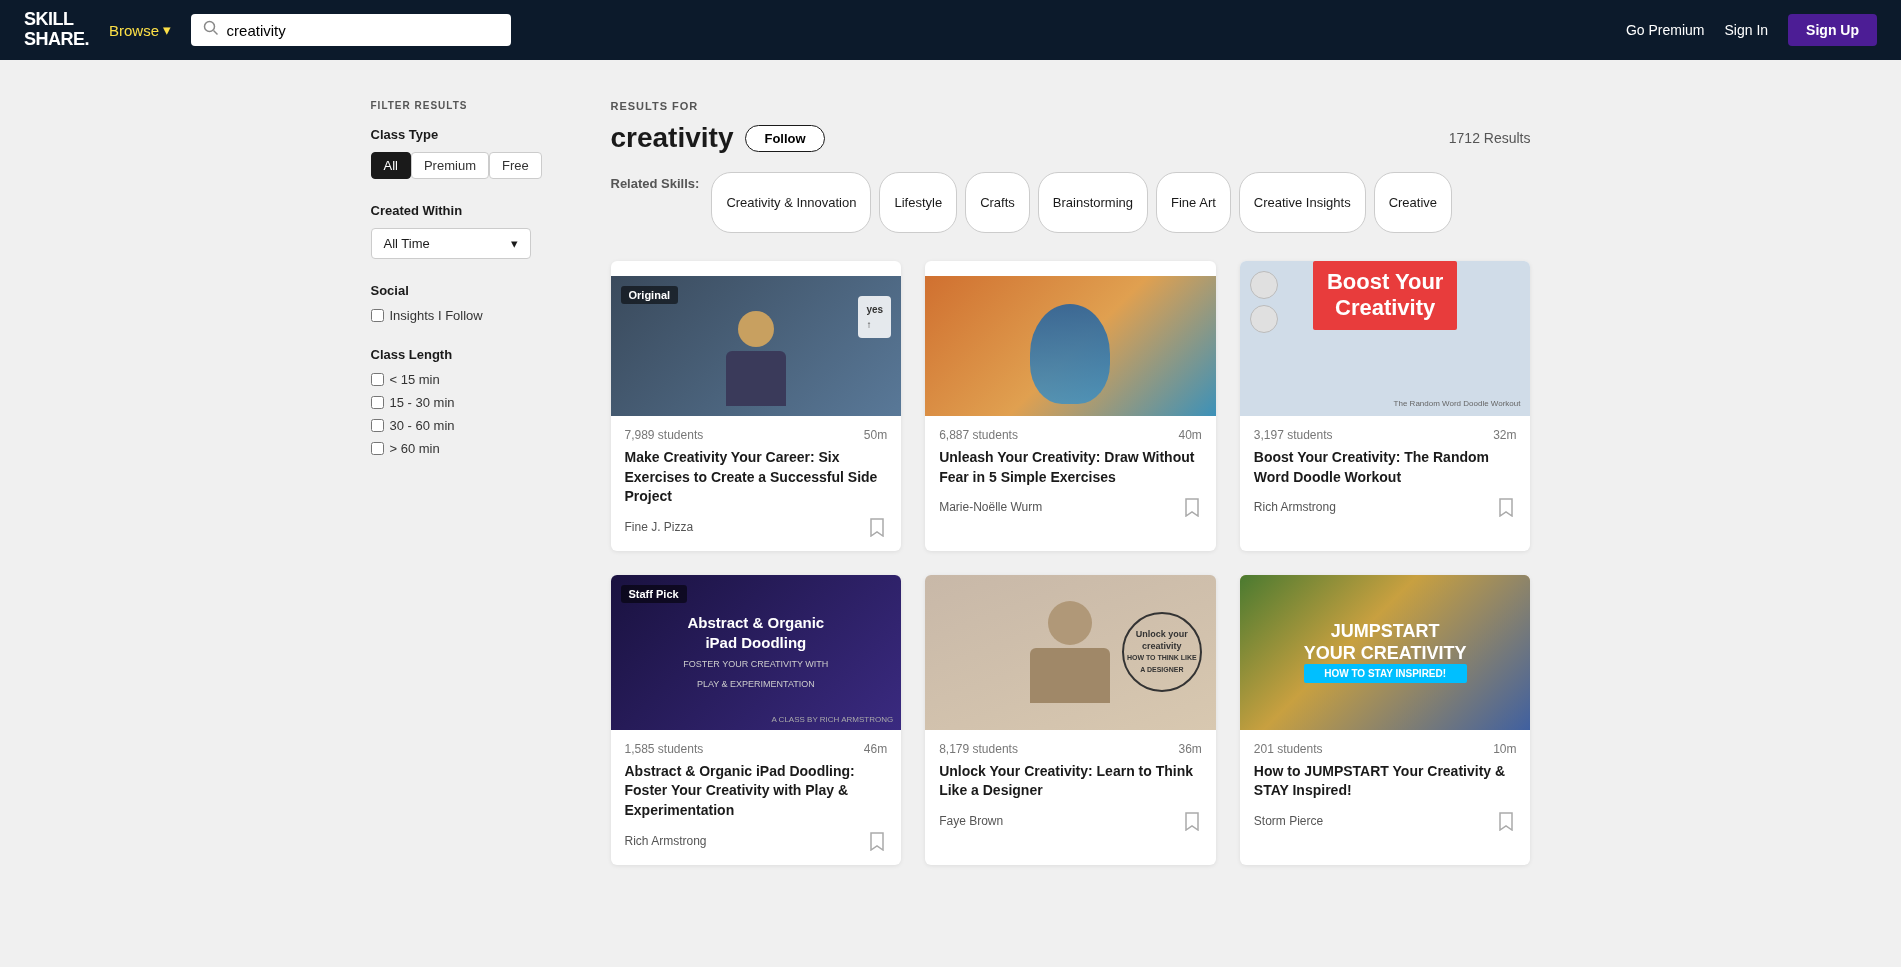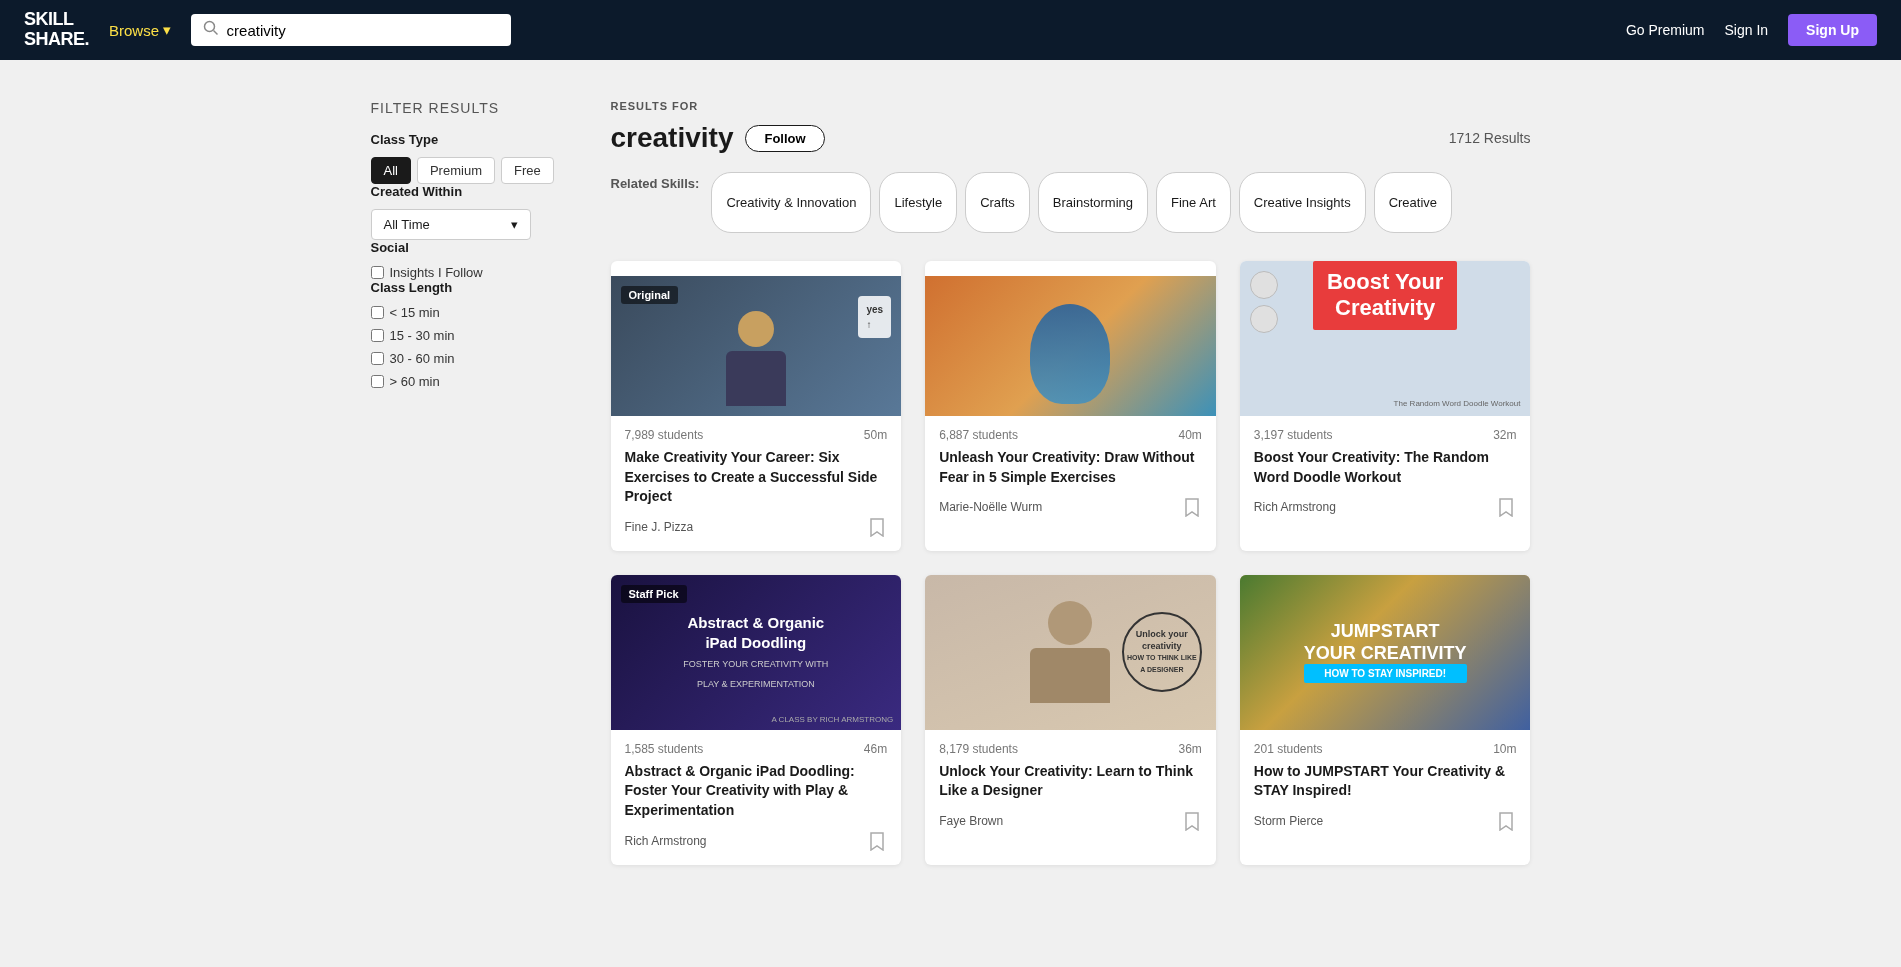--- a/index.html
+++ b/index.html
@@ -54,21 +54,21 @@
       text-decoration: none;
       cursor: pointer;
     }
     .sign-in {
       color: #fff;
       font-size: 14px;
       text-decoration: none;
       cursor: pointer;
     }
     .sign-up-btn {
-      background: #8b5cf6;
+      background: #4c1d95;
       color: #fff;
       border: none;
       border-radius: 4px;
       padding: 8px 18px;
       font-size: 14px;
       font-weight: 700;
       cursor: pointer;
     }
 
     
@@ -78,35 +78,35 @@
       margin: 0 auto;
       padding: 40px 20px 40px 20px;
       gap: 40px;
     }
 
     
     .sidebar {
       flex: 0 0 200px;
     }
     .sidebar-title {
-      font-size: 14px;
-      font-weight: 400;
+      font-size: 10px;
+      font-weight: 700;
       letter-spacing: 1px;
       text-transform: uppercase;
       color: #555;
       margin-bottom: 16px;
     }
-    .filter-section { }
+    .filter-section { margin-bottom: 24px; }
     .filter-label {
       font-size: 13px;
       font-weight: 700;
       margin-bottom: 10px;
       color: #1a1a1a;
     }
-    .class-type-btns { display: flex; gap: 6px; }
+    .class-type-btns { display: flex; gap: 0; }
     .class-type-btn {
       border: 1px solid #ccc;
       background: #fff;
       border-radius: 4px;
       padding: 5px 12px;
       font-size: 13px;
       cursor: pointer;
       color: #333;
     }
     .class-type-btn.active {

